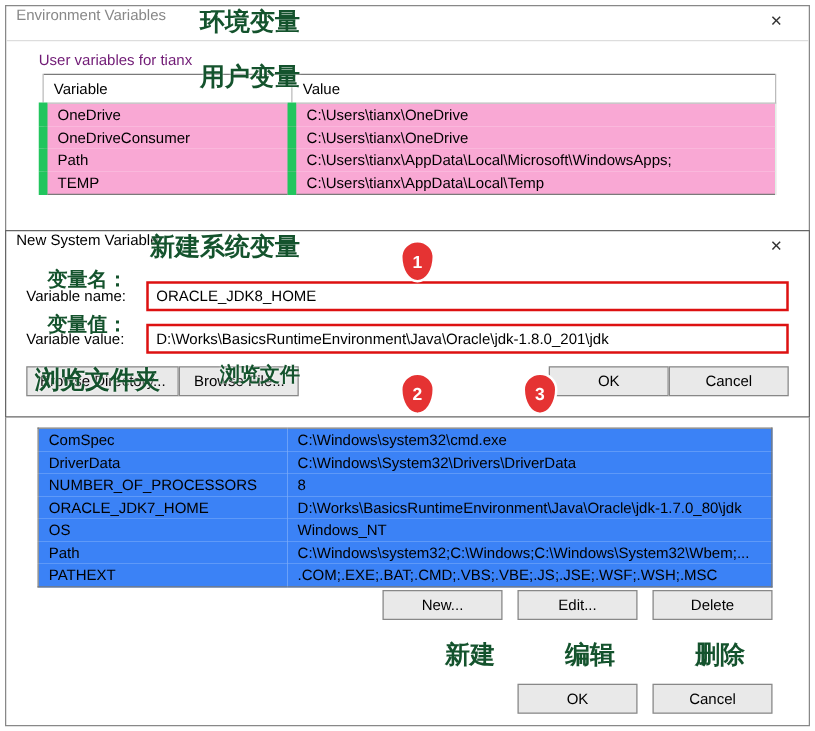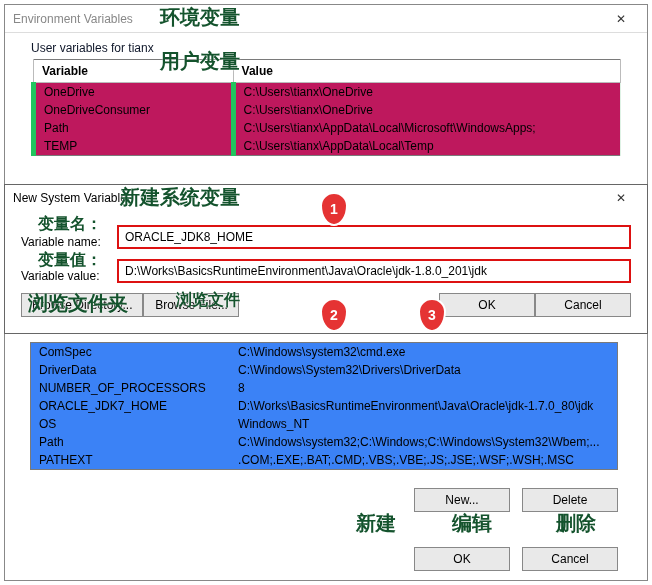--- a/index.html
+++ b/index.html
@@ -1,42 +1,42 @@
 <!DOCTYPE html>
 <html><head>
 <meta charset="utf-8">
 <style>
 *{box-sizing:border-box;margin:0;padding:0;font-family:"Segoe UI",Tahoma,sans-serif;font-size:12px}
 body{width:652px;height:585px;position:relative;background:#fff;overflow:hidden}
 .win{position:absolute;background:#fff;border:1px solid #888}
 .win-env{left:4px;top:4px;width:644px;height:577px}
-.titlebar{height:28px;display:flex;align-items:center;padding:0 8px;color:#888;border-bottom:1px solid #ddd}
+.titlebar{height:28px;display:flex;align-items:flex-start;padding:0 8px;color:#888;border-bottom:1px solid #ddd}
 .titlebar .title{flex:1}
 .close-x{width:36px;height:24px;text-align:center;line-height:24px;color:#333;cursor:pointer}
 .section{padding:8px 26px}
-.section-label{margin-bottom:4px;color:#0f172a}
+.section-label{margin-bottom:4px;color:#701a75}
 .tbl{width:100%;border:1px solid #7a7a7a;border-collapse:collapse}
-.tbl th{text-align:left;padding:4px 8px;border:1px solid #bbb;border-top:none;background:#fff;font-weight:700}
-.tbl td{padding:2px 8px;background:#be185d;border-left:5px solid #22c55e;border-right:1px solid #def2e5}
+.tbl th{text-align:left;padding:4px 8px;border:1px solid #bbb;border-top:none;background:#fff;font-weight:400}
+.tbl td{padding:2px 8px;background:#f9a8d4;border-left:7px solid #22c55e;border-right:1px solid #def2e5}
 .win-new{left:4px;top:184px;width:644px;height:150px;z-index:2;border:1px solid #666}
 .win-new .titlebar{color:#000;border-bottom:none;height:26px}
 .nv-body{padding:4px 16px 12px 16px}
-.field-row{display:flex;align-items:flex-end;margin:10px 0}
+.field-row{display:flex;align-items:center;margin:10px 0}
 .field-row label{width:96px}
 .tf{flex:1;border:2px solid #d11;padding:3px 6px;height:24px;font-size:12px;outline:none;background:#fff}
 .btn-row{display:flex;margin-top:6px}
 .btn{min-width:96px;height:24px;border:1px solid #888;background:#e9e9e9;cursor:pointer;padding:0 10px}
 .spacer{flex:1}
 .anno-red{position:absolute;color:#14532d;font-family:Liberation Sans, sans-serif;font-size:20px;font-weight:700;text-shadow:0 0 2px #fff;pointer-events:none;z-index:3}
 .badge{position:absolute;width:28px;height:34px;background:#e53333;border-radius:50% 50% 50% 50%/40% 40% 60% 60%;z-index:3;border:2px solid #fff;display:flex;align-items:center;justify-content:center;color:#fff;font-weight:700;font-size:14px;pointer-events:none}
 .badge::after{content:"";position:absolute;bottom:-6px;left:50%;transform:translateX(-50%);border:6px solid transparent;border-top-color:#e53333}
 .sys-section{position:absolute;left:30px;top:342px;width:588px}
 .sys-tbl{width:100%;border:1px solid #7a7a7a;border-collapse:collapse}
 .sys-tbl td{padding:2px 8px;background:#3b82f6}
-.btn-row2{display:flex;gap:12px;justify-content:flex-end;margin-top:18px;padding-right:0}
+.btn-row2{display:flex;gap:12px;justify-content:flex-end;margin-top:2px;padding-right:0}
 .bottom-row{position:absolute;left:30px;bottom:14px;width:588px;display:flex;gap:12px;justify-content:flex-end}
 .watermark{position:absolute;left:80px;top:300px;font-size:28px;color:rgba(0,0,0,.08);font-family:"Microsoft YaHei";letter-spacing:2px;pointer-events:none;z-index:0}
 </style>
 </head>
 <body>
 
 <div class="win win-env">
   <div class="titlebar">
     <span class="title">Environment Variables</span>
     <span class="close-x">✕</span>
@@ -126,20 +126,21 @@
           <td>C:\Windows\system32;C:\Windows;C:\Windows\System32\Wbem;...</td>
         </tr>
         <tr>
           <td style="width:34%">PATHEXT</td>
           <td>.COM;.EXE;.BAT;.CMD;.VBS;.VBE;.JS;.JSE;.WSF;.WSH;.MSC</td>
         </tr>
       </tbody>
   </table>
   <div class="btn-row2">
     <button class="btn">New...</button>
+    <button class="btn">Edit...</button>
     <button class="btn">Delete</button>
   </div>
 </div>
 
 <div class="bottom-row">
   <button class="btn">OK</button>
   <button class="btn">Cancel</button>
 </div>
 
 <span class="anno-red" style="left:160px;top:4px">环境变量</span>

